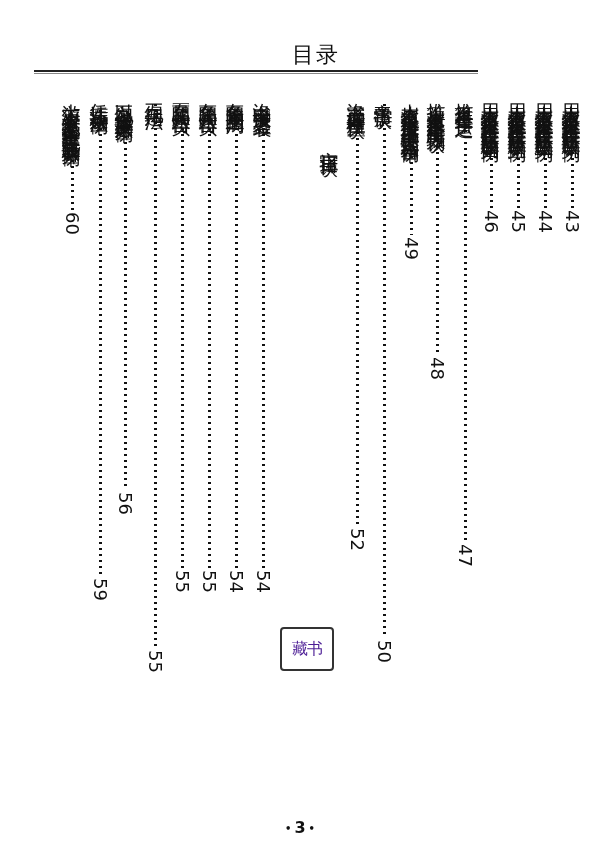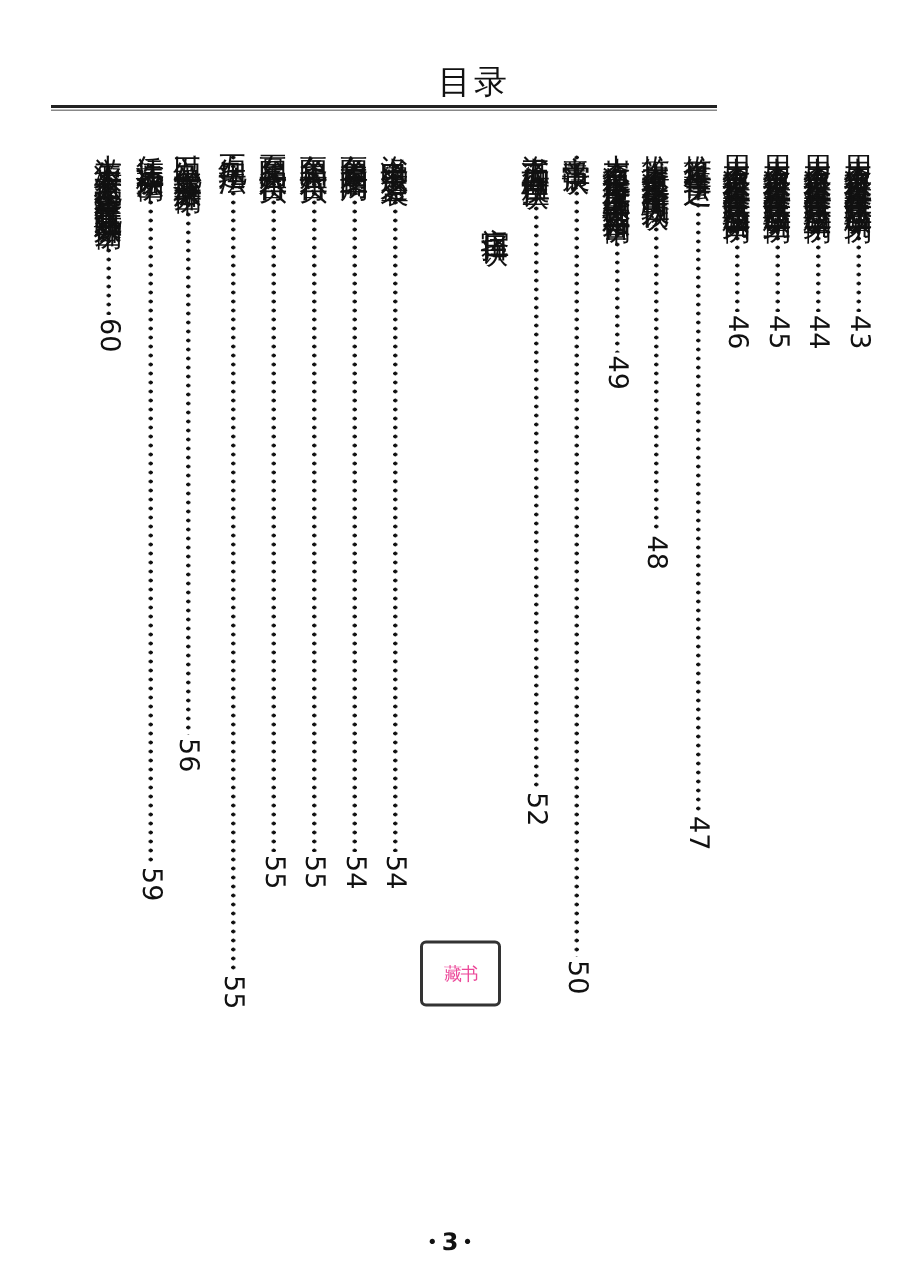--- a/index.html
+++ b/index.html
@@ -35,21 +35,21 @@
       margin-top: 4px;
     }
     .entry .page {
       writing-mode: vertical-rl; font-size: 18px; line-height: 20px;
       margin-top: 2px; color: #111;
     }
     .stamp {
       position: absolute; left: 280px; top: 627px; width: 50px; height: 40px;
       border: 2px solid #333; border-radius: 4px;
       display: flex; align-items: center; justify-content: center;
-      font-size: 12px; color: #ec4899; letter-spacing: -1px;
+      font-size: 16px; color: #4c1d95; letter-spacing: -1px;
       font-family: "DejaVu Serif", serif;
     }
     .folio {
       position: absolute; top: 818px; left: 0; width: 600px; text-align: center;
       font-size: 16px; font-weight: bold; color: #111;
     }
     .folio .dot { font-size: 10px; vertical-align: middle; margin: 0 3px; }
   </style>
 </head>
 <body>

